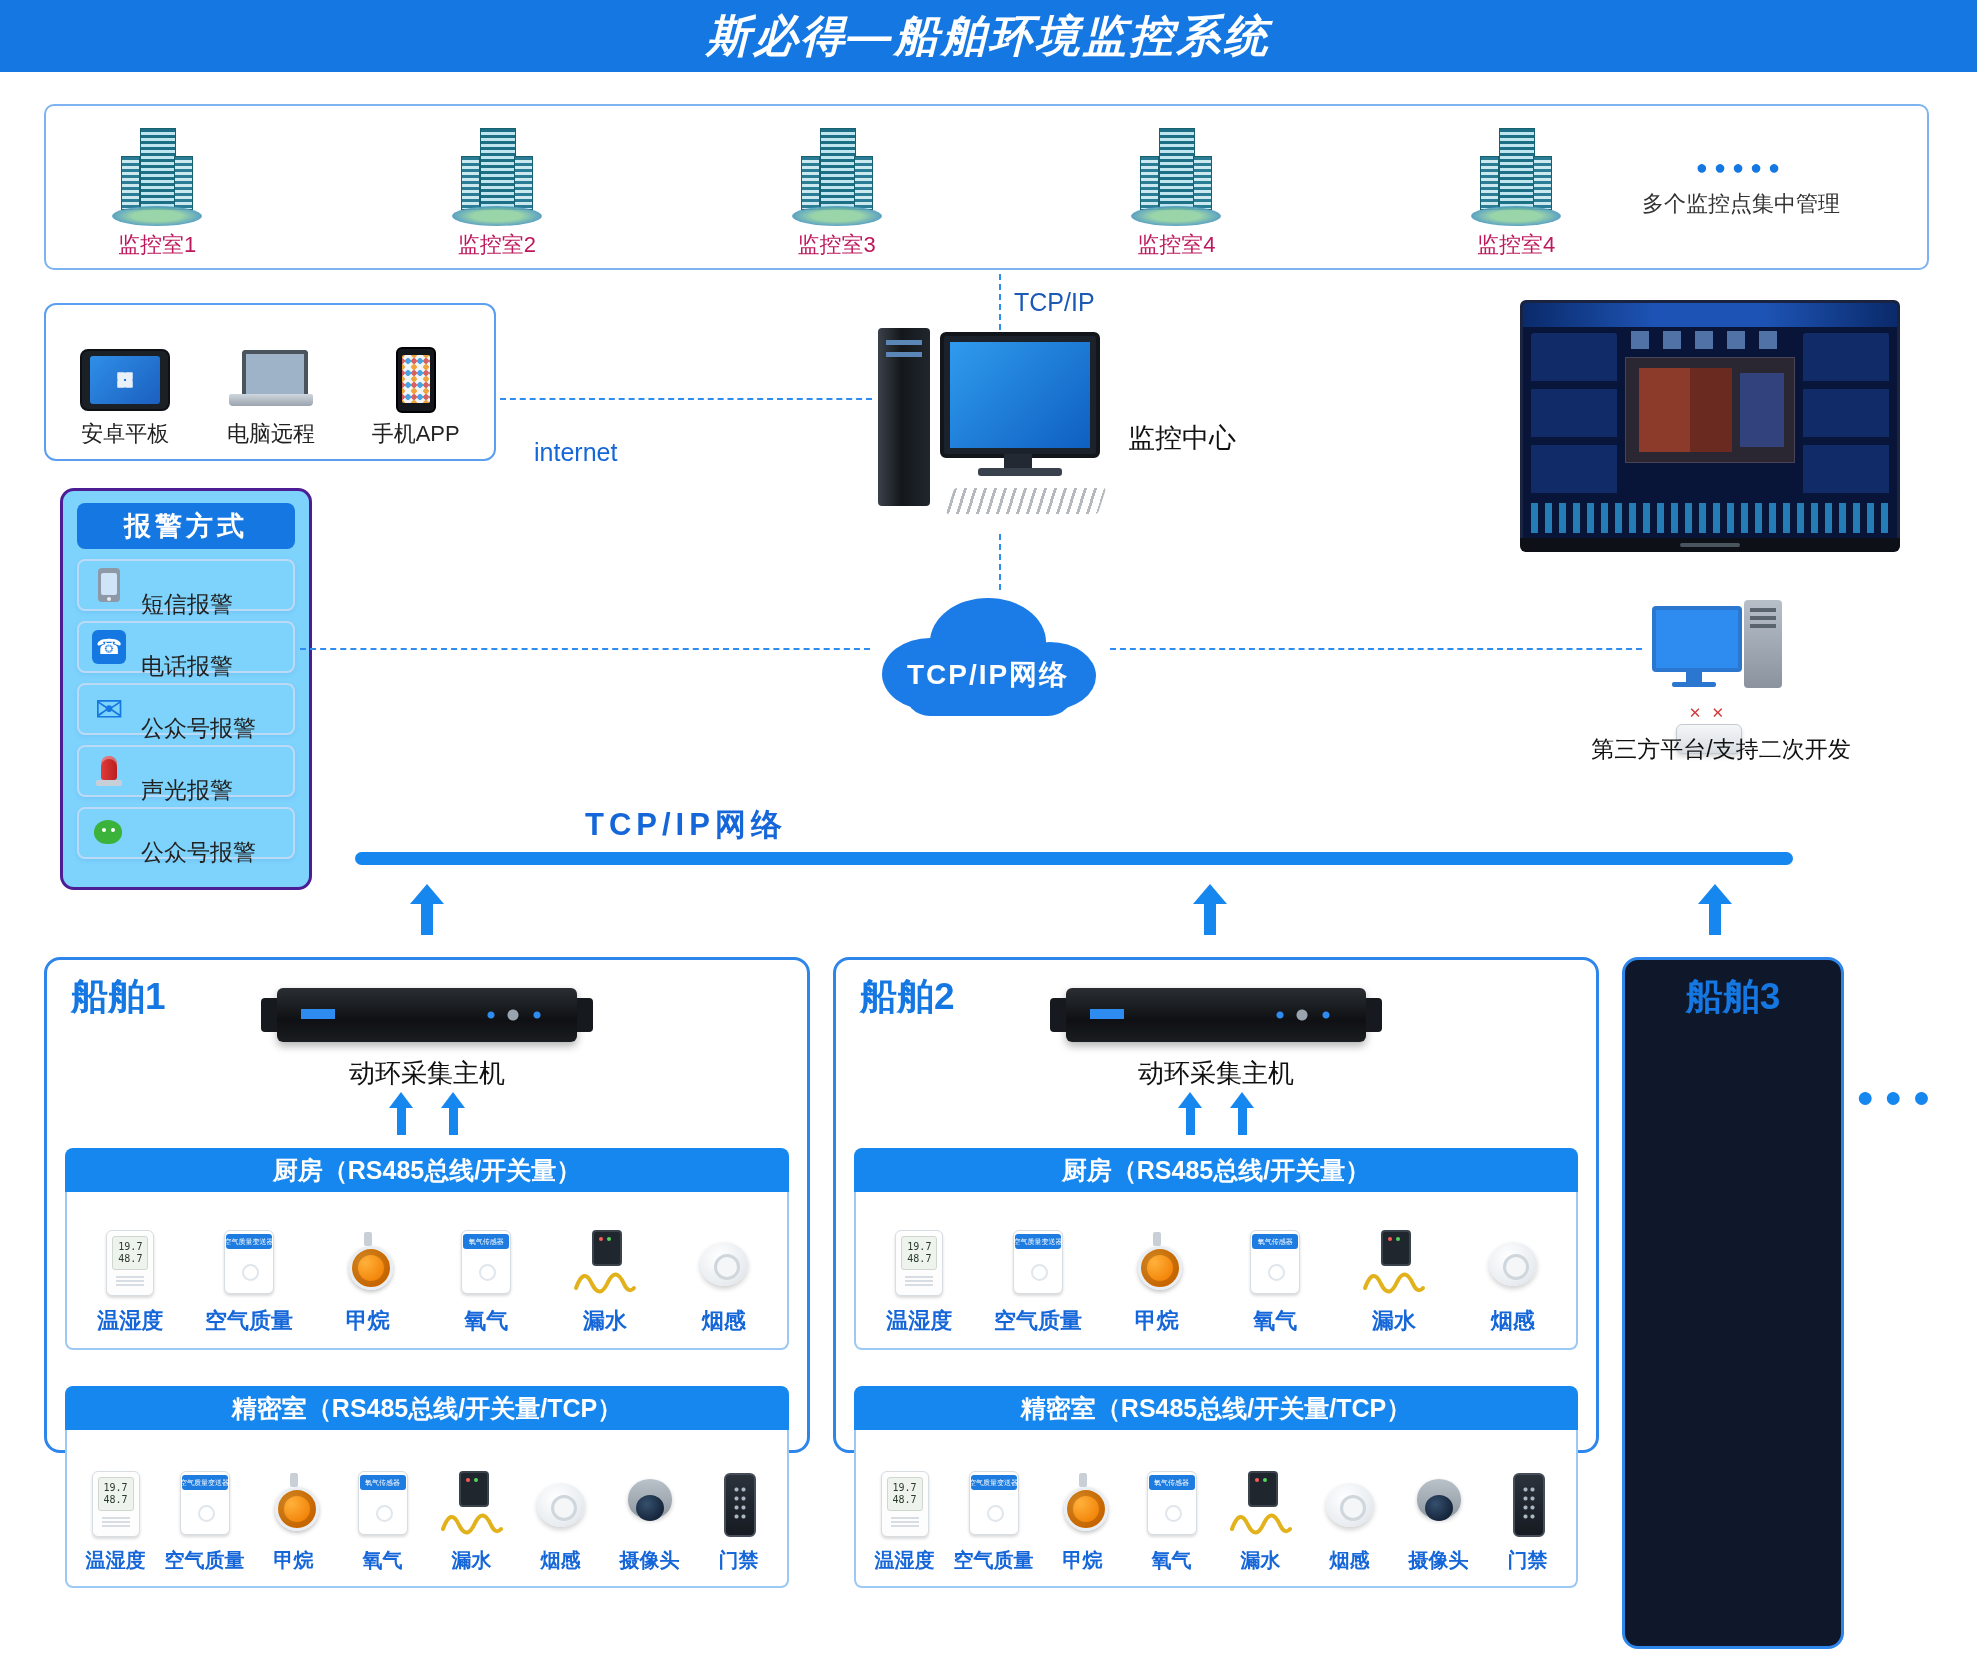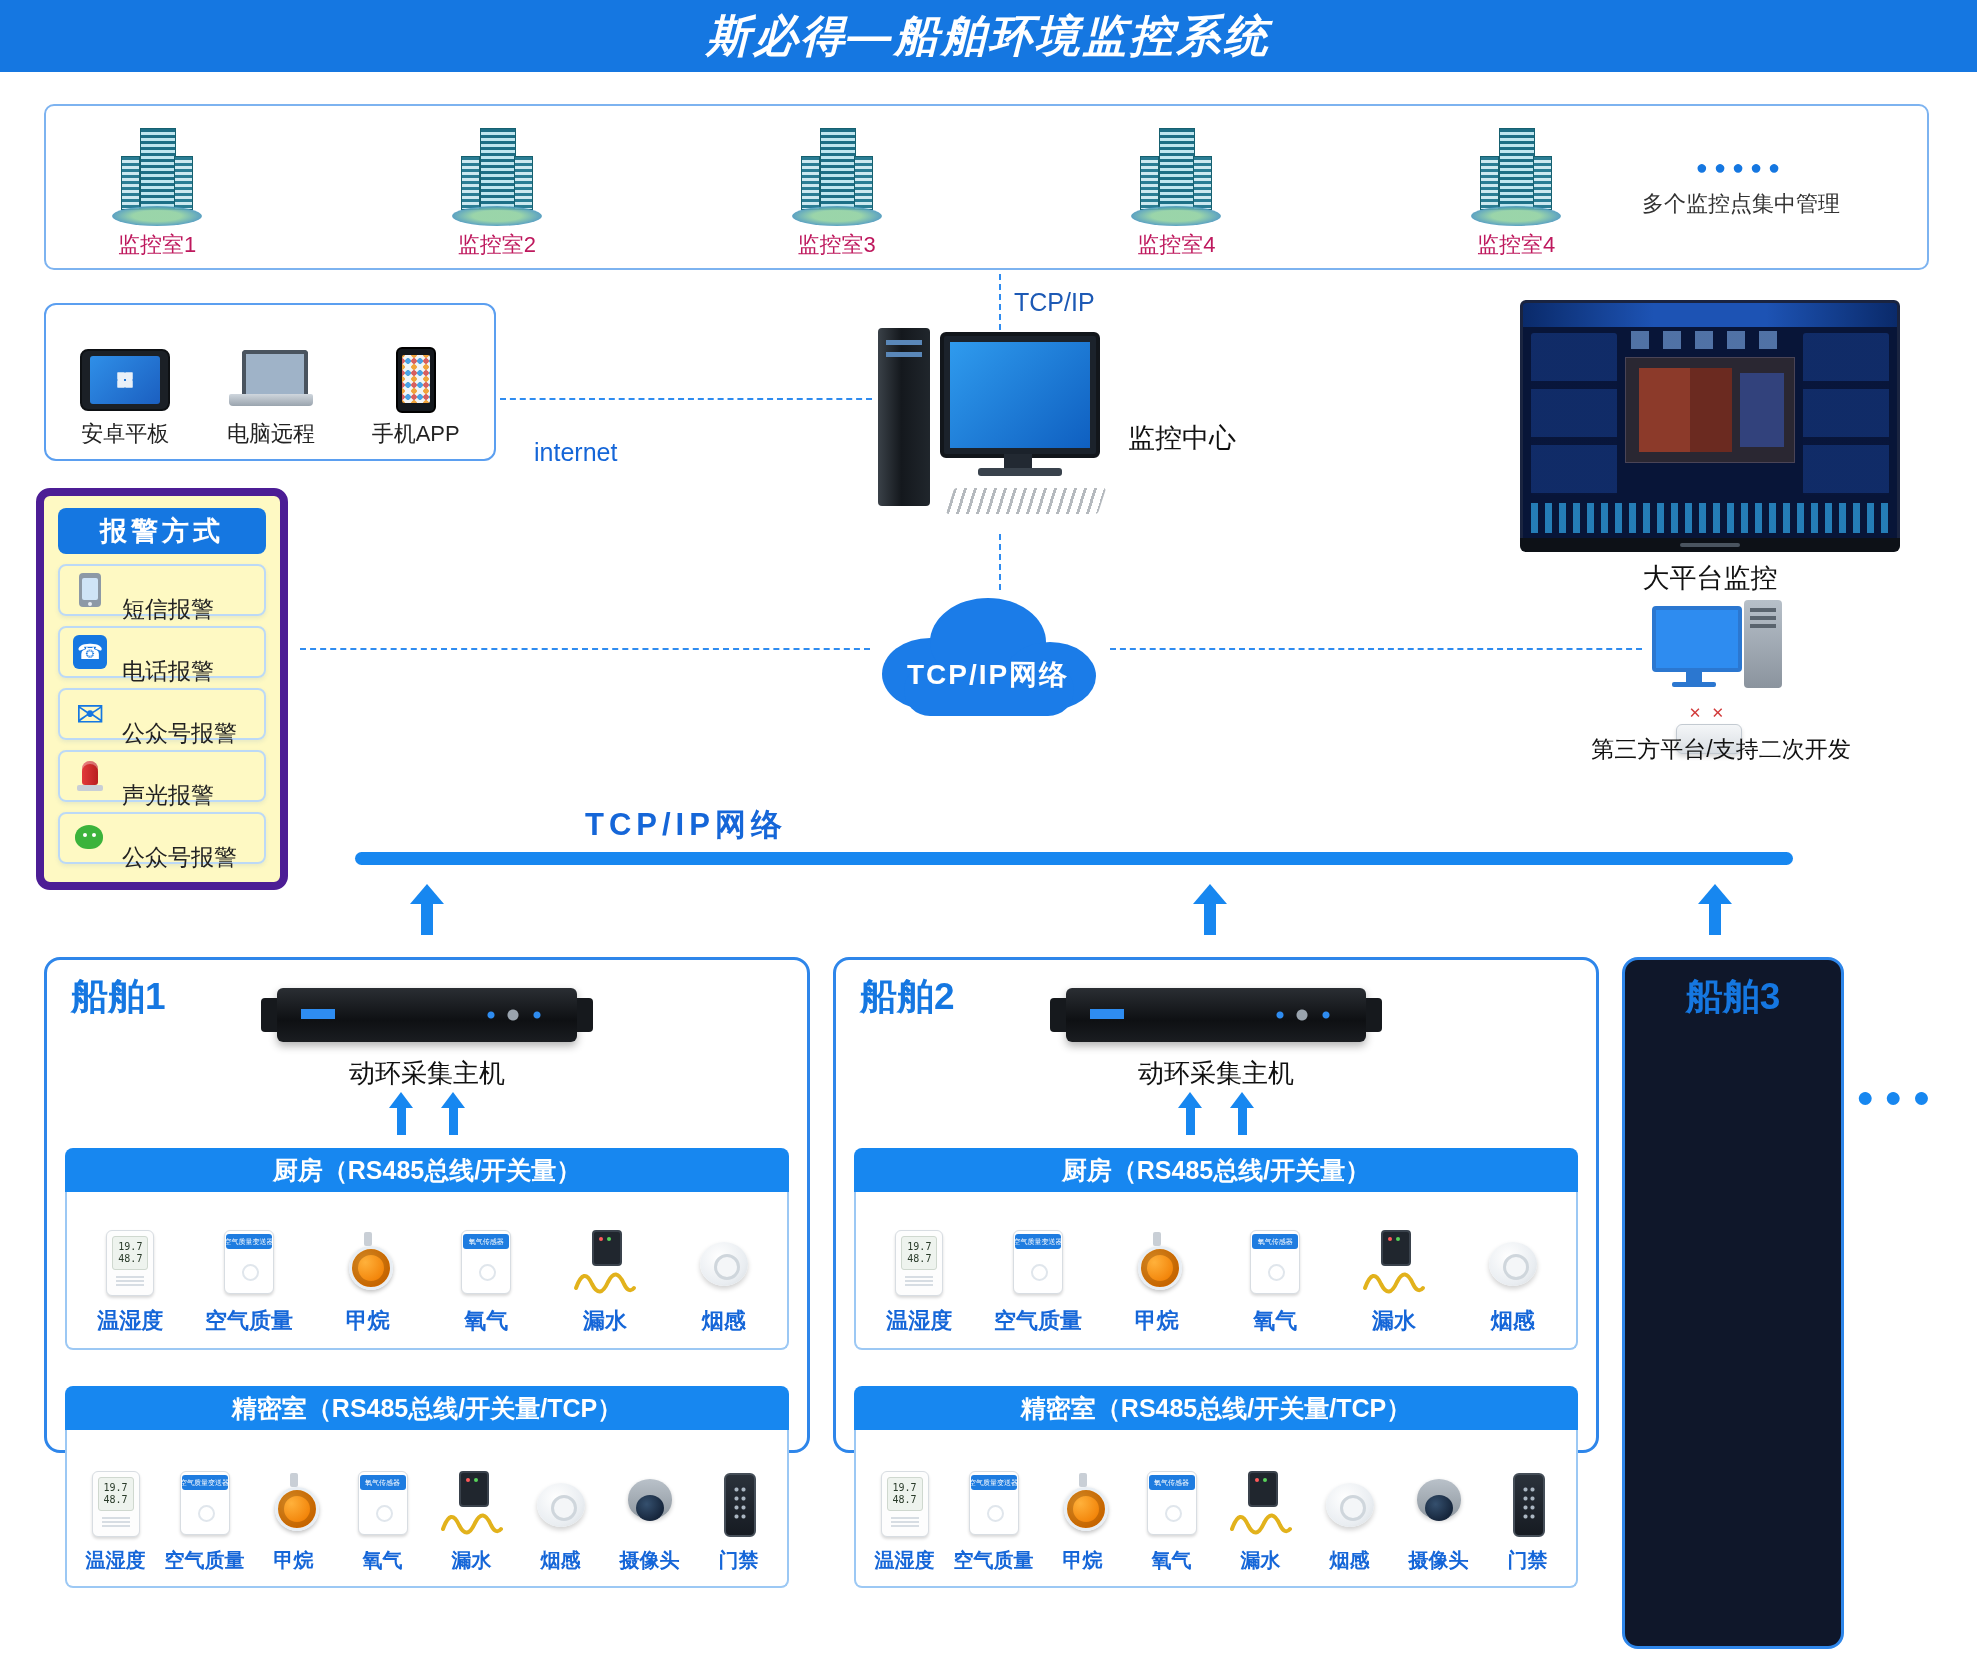--- a/index.html
+++ b/index.html
@@ -74,21 +74,21 @@
   .db-col.right{right:8px;}
   .db-map{position:absolute;left:102px;right:102px;top:54px;height:104px;background:#2a2732;border:1px solid #4a4456;}
   .db-map::before{content:"";position:absolute;left:8%;top:10%;width:55%;height:80%;background:linear-gradient(90deg,#8c3a2a 0 55%,#6b2a20 55% 100%);}
   .db-map::after{content:"";position:absolute;right:6%;top:14%;width:26%;height:72%;background:#32427c;}
   .db-bars{position:absolute;left:8px;right:8px;bottom:6px;height:30px;background:repeating-linear-gradient(90deg,#2e9fe0 0 7px,transparent 7px 14px);opacity:.75;}
   .db-stand{position:absolute;left:0;bottom:0;width:380px;height:14px;background:#0d1117;border-radius:0 0 6px 6px;}
   .db-stand::after{content:"";position:absolute;left:50%;top:5px;width:60px;height:4px;margin-left:-30px;background:#4a545f;border-radius:2px;}
   #dashboard-label{position:absolute;left:1520px;top:560px;width:380px;text-align:center;font-size:27px;color:#111;}
 
   
-  #alarm-panel{position:absolute;left:36px;top:488px;width:252px;height:402px;border:8px solid #4c1d95;border-radius:14px;background:#fef9c3;box-sizing:border-box;padding:12px 14px;}
+  #alarm-panel{position:absolute;left:60px;top:488px;width:252px;height:402px;border:3px solid #4c1d95;border-radius:14px;background:#7dd3fc;box-sizing:border-box;padding:12px 14px;}
   .alarm-header{height:46px;background:#1577e1;border-radius:8px;color:#fff;font-size:27px;font-weight:bold;display:flex;align-items:center;justify-content:center;letter-spacing:4px;}
   .alarm-row{height:52px;margin-top:10px;border:2px solid #bcd9f6;border-radius:8px;display:flex;align-items:center;padding:0 10px;gap:12px;box-shadow:0 2px 4px rgba(30,100,200,.10);box-sizing:border-box;}
   .alarm-icon-slot{width:40px;display:flex;justify-content:center;align-items:center;}
   .alarm-label{font-size:23px;color:#222;margin-top:39px;}
   .sms-alarm-icon{width:22px;height:34px;background:#8d99a6;border-radius:4px;position:relative;}
   .sms-alarm-icon::before{content:"";position:absolute;inset:5px 3px 7px;background:#cfe4f7;border-radius:2px;}
   .sms-alarm-icon::after{content:"";position:absolute;left:50%;bottom:1px;width:4px;height:4px;margin-left:-2px;background:#e8eef4;border-radius:50%;}
   .phone-alarm-icon{width:34px;height:34px;background:#1577e1;border-radius:6px;color:#fff;display:flex;align-items:center;justify-content:center;font-size:21px;}
   .phone-alarm-icon::before{content:"☎";}
   .mail-alarm-icon{width:38px;height:38px;display:flex;align-items:center;justify-content:center;color:#1577e1;font-size:34px;}
@@ -285,21 +285,20 @@
     <div class="dashboard">
       <div class="db-head"></div>
       <div class="db-kpis"></div>
       <div class="db-col left"></div>
       <div class="db-col right"></div>
       <div class="db-map"></div>
       <div class="db-bars"></div>
     </div>
     <div class="db-stand"></div>
   </div>
-  <div id="dashboard-label">大平台监控</div>
 
   <div id="alarm-panel">
     <div class="alarm-header">报警方式</div>
     <div id="alarm-list">
 
         <div class="alarm-row">
           <div class="alarm-icon-slot">
             <span class="sms-alarm-icon"></span>
           </div>
           <div class="alarm-label">短信报警</div>

